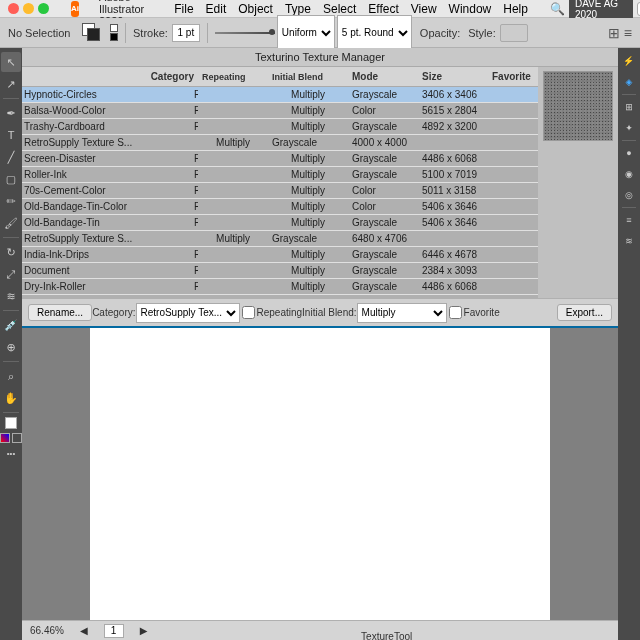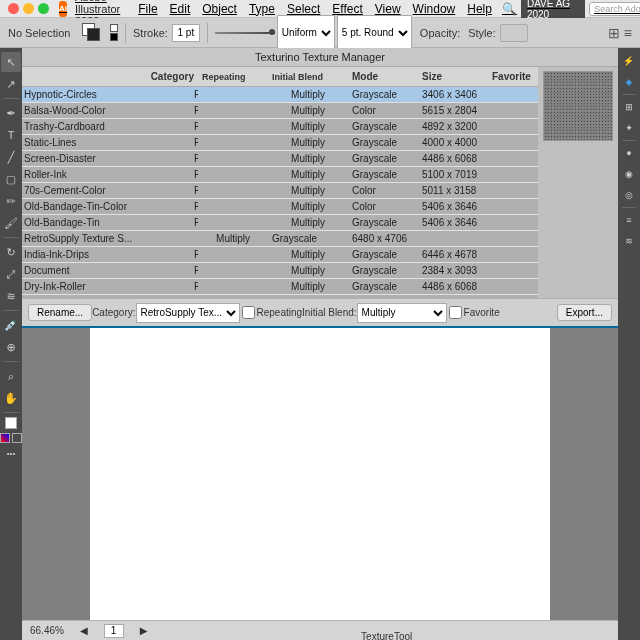--- a/index.html
+++ b/index.html
@@ -14,24 +14,23 @@
       flex-direction: column;
     }
 
     
     .menu-bar {
       background: #e8e8e8;
       height: 18px;
       display: flex;
       align-items: center;
       padding: 0 8px;
-      gap: 4px;
+      gap: 16px;
       border-bottom: 1px solid #c0c0c0;
       font-size: 12px;
-      text-decoration: underline;
     }
     .menu-item {
       padding: 2px 6px;
       cursor: pointer;
       border-radius: 3px;
     }
     .menu-right {
       margin-left: auto;
       display: flex;
       align-items: center;
@@ -441,21 +440,20 @@
               <div class="table-row">
                 <div class="td">Trashy-Cardboard</div>
                 <div class="td">RetroSupply Texture S...</div>
                 <div class="td center"></div>
                 <div class="td center">Multiply</div>
                 <div class="td">Grayscale</div>
                 <div class="td">4892 x 3200</div>
                 <div class="td center"></div>
               </div>
               <div class="table-row">
-                <div class="td">Static-Lines</div>
                 <div class="td">RetroSupply Texture S...</div>
                 <div class="td center"></div>
                 <div class="td center">Multiply</div>
                 <div class="td">Grayscale</div>
                 <div class="td">4000 x 4000</div>
                 <div class="td center"></div>
               </div>
               <div class="table-row">
                 <div class="td">Screen-Disaster</div>
                 <div class="td">RetroSupply Texture S...</div>

